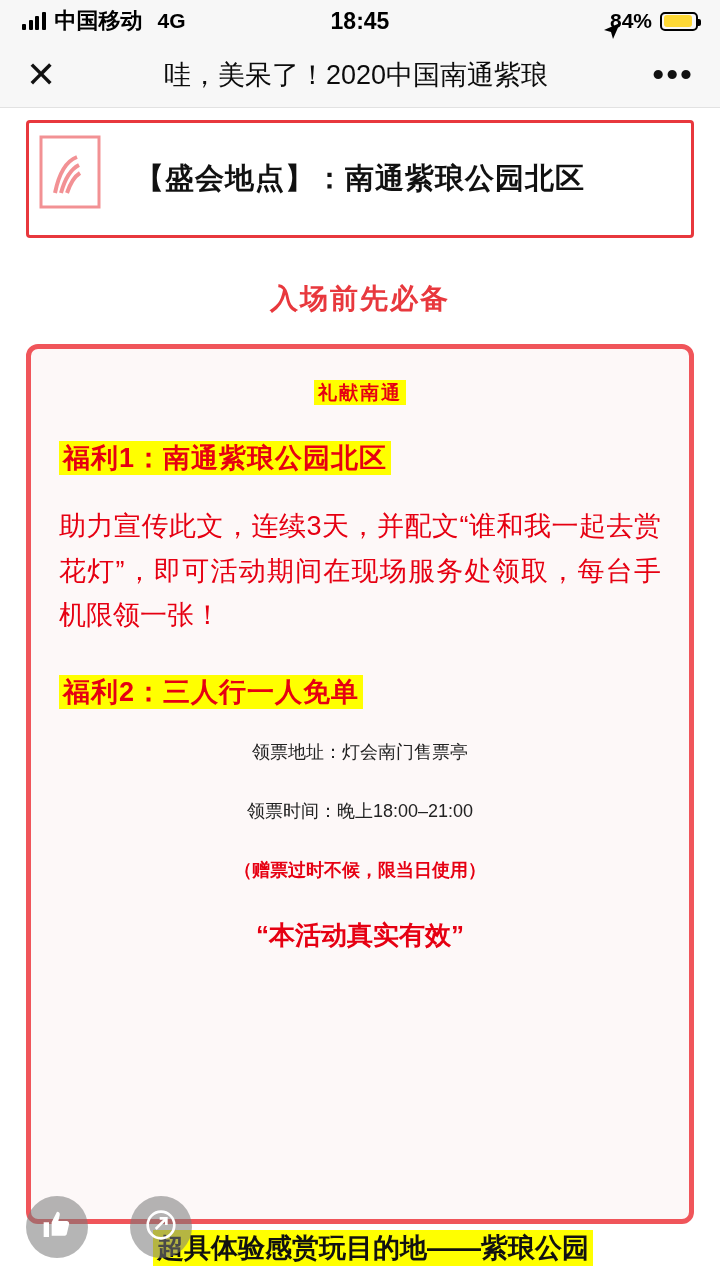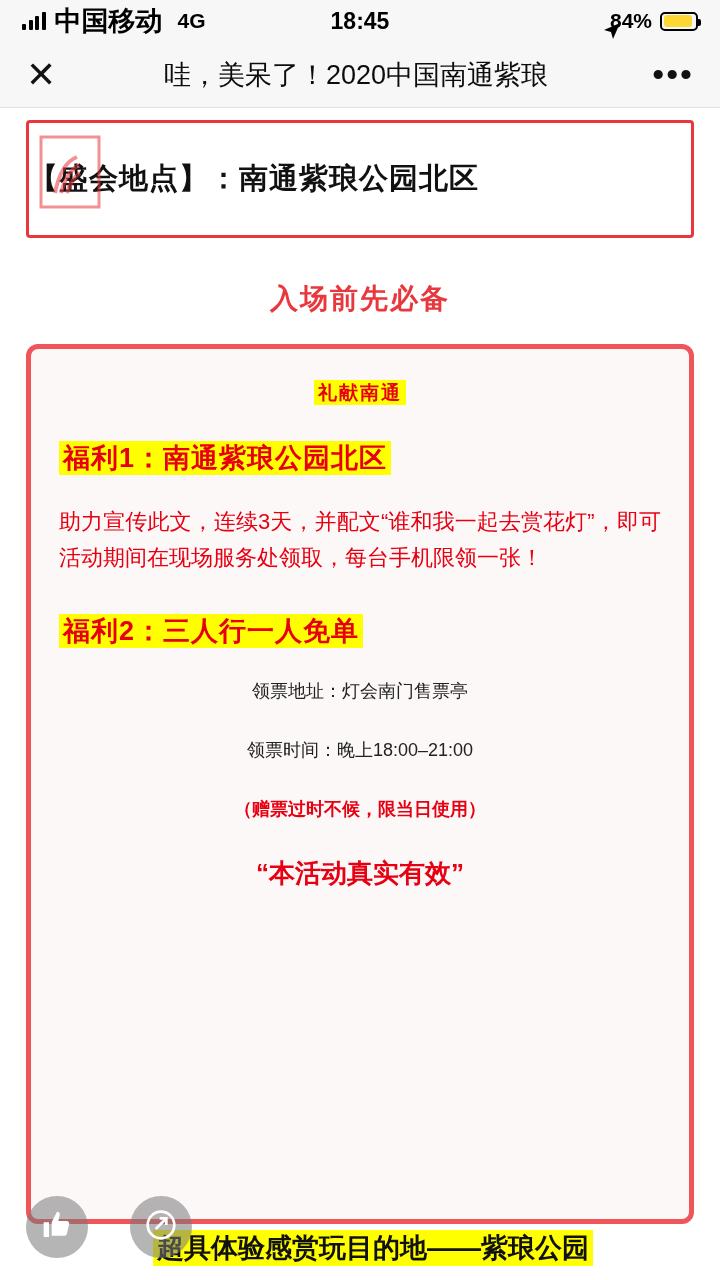--- a/index.html
+++ b/index.html
@@ -42,21 +42,21 @@
   .signal-bars i {
     display: block;
     width: 4px;
     background: #000;
     border-radius: 1px;
   }
   .signal-bars i:nth-child(1) { height: 6px; }
   .signal-bars i:nth-child(2) { height: 10px; }
   .signal-bars i:nth-child(3) { height: 14px; }
   .signal-bars i:nth-child(4) { height: 18px; }
-  .carrier { font-size: 27px; letter-spacing: 0; }
+  .carrier { font-size: 22px; letter-spacing: 0; }
   .net-type { font-size: 21px; margin-left: 6px; }
   .status-center {
     position: absolute;
     left: 0; right: 0;
     text-align: center;
     font-size: 23px;
     font-weight: 600;
     pointer-events: none;
   }
   .status-right {
@@ -145,20 +145,21 @@
   }
 
   .card-top {
     margin: 12px 26px 0 26px;
     border: 3px solid #e8383d;
     border-radius: 4px;
     background: #fff;
     height: 118px;
     display: flex;
     align-items: center;
+    justify-content: center;
     position: relative;
     box-sizing: border-box;
     overflow: hidden;
   }
   .card-top .seal {
     position: absolute;
     left: 10px; top: 12px;
     width: 62px; height: 74px;
     opacity: 0.55;
   }
@@ -203,21 +204,21 @@
   }
   .mark-center .hl { font-size: 19px; letter-spacing: 2px; }
 
   .benefit-title {
     margin: 0 0 26px 0;
   }
   .benefit-title .hl { font-size: 27px; letter-spacing: 1px; }
 
   .para {
     color: #e60012;
-    font-size: 22px;
+    font-size: 27px;
     line-height: 1.65;
     margin: 0 0 34px 0;
     text-align: justify;
   }
 
   .center-line {
     text-align: center;
     font-size: 18px;
     color: #222;
     margin: 0 0 30px 0;

